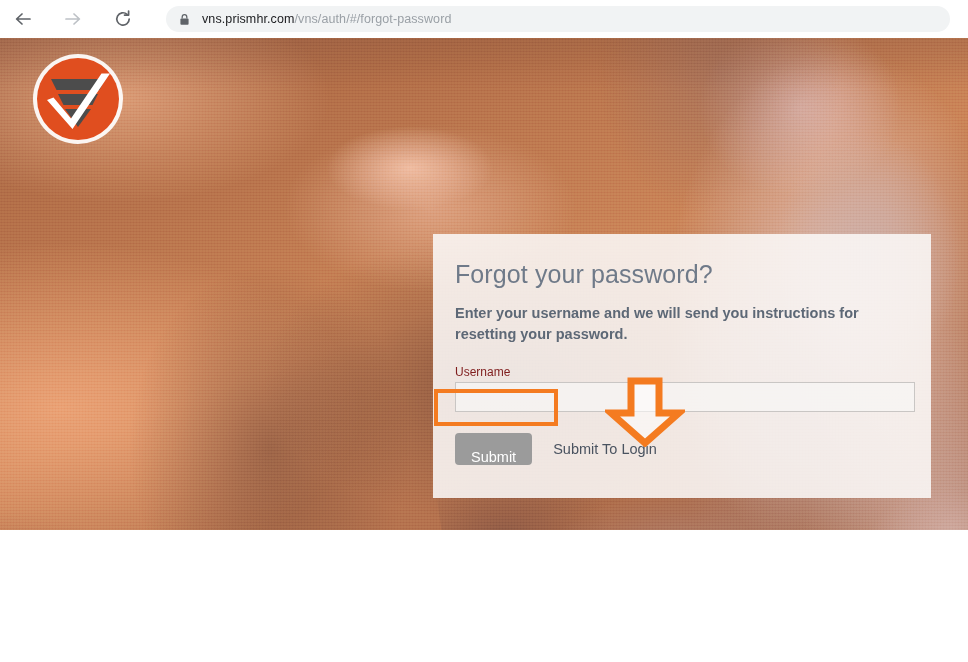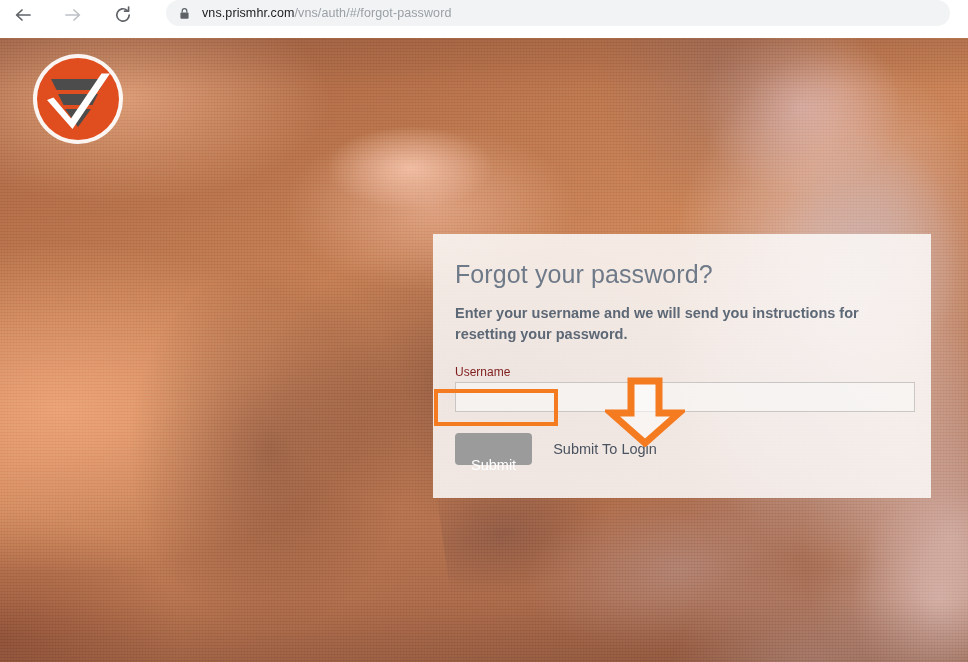--- a/index.html
+++ b/index.html
@@ -11,21 +11,21 @@
     background: #ffffff;
   }
 
   
   .browser-chrome {
     position: absolute;
     left: 0; top: 0;
     width: 968px; height: 38px;
     background: #ffffff;
     display: flex;
-    align-items: flex-start;
+    align-items: center;
     padding: 0 8px;
     z-index: 50;
     gap: 20px;
   }
   .nav-btn {
     width: 30px; height: 30px;
     display: flex; align-items: center; justify-content: center;
     flex: 0 0 auto;
     border-radius: 50%;
   }
@@ -56,21 +56,21 @@
     overflow: hidden;
     text-overflow: ellipsis;
     letter-spacing: 0.1px;
   }
   .url-text .url-domain { color: #202124; }
 
   
   .page {
     position: absolute;
     left: 0; top: 38px;
-    width: 968px; height: 624px;
+    width: 968px; height: 492px;
     overflow: hidden;
   }
   .bg-photo {
     position: absolute;
     left: 0; top: 0;
     width: 968px; height: 624px;
     background: #a8663f;
     overflow: hidden;
   }
   
@@ -195,21 +195,21 @@
     display: flex;
     align-items: center;
   }
   .btn-submit {
     background: #9b9b9b;
     color: #ffffff;
     border: none;
     border-radius: 4px;
     font-size: 14.5px;
     font-family: "Liberation Sans", sans-serif;
-    padding: 16px 16px;
+    padding: 8px 16px;
     height: 32px;
     line-height: 32px;
     cursor: pointer;
   }
   .link-return {
     margin-left: 21px;
     font-size: 14.5px;
     color: #4a5360;
     text-decoration: none;
     cursor: pointer;

